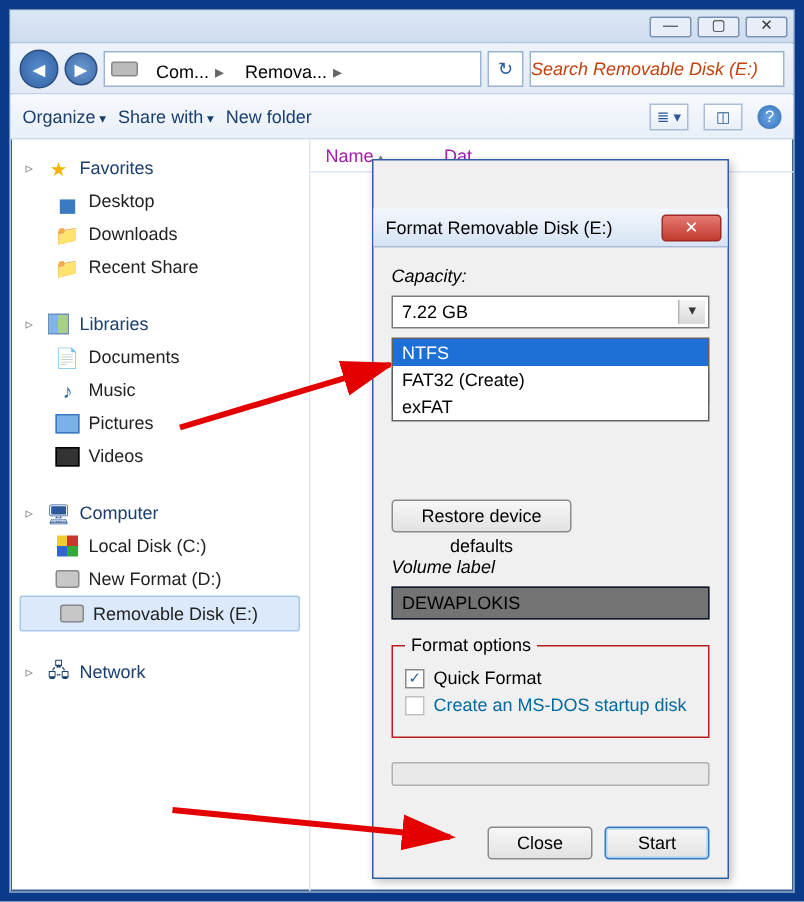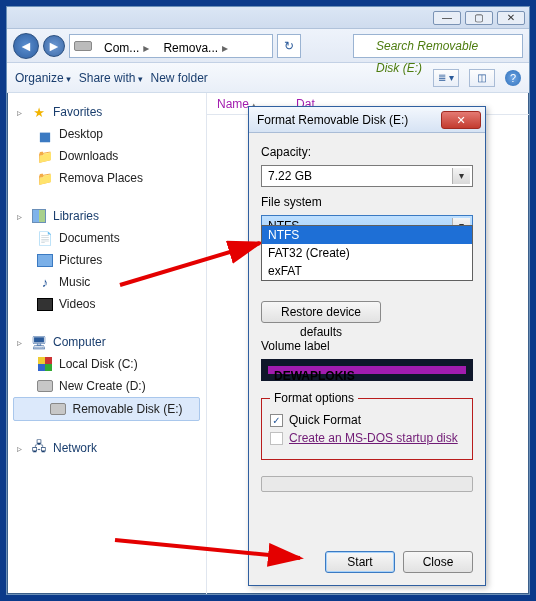--- a/index.html
+++ b/index.html
@@ -32,40 +32,40 @@
   .bc-box {
     flex: 1; height: 24px; border: 1px solid #9ab3d2; background: #fff;
     display: flex; align-items: center; padding: 0 4px; gap: 2px;
   }
   .bc-seg { padding: 0 6px; height: 16px; line-height: 20px; }
   .bc-seg.arrow::after { content: "▸"; margin-left: 4px; color: #666; }
   .drive-icon { width: 18px; height: 10px; background: #bbb; border: 1px solid #888; border-radius: 2px; margin-right: 4px; }
   .refresh-btn { width: 24px; height: 24px; border: 1px solid #9ab3d2; background: #fff; display: flex; align-items: center; justify-content: center; color: #2a5a9a; }
   .search-box {
     width: 170px; height: 24px; border: 1px solid #9ab3d2; background: #fff;
-    padding: 0 22px; color: #4d7c0f; font-style: italic; line-height: 22px; margin-left: 48px;
+    padding: 0 0; color: #c2410c; font-style: italic; line-height: 22px;
   }
   .toolbar {
     height: 30px; background: linear-gradient(#f6f9fd,#e9eff8);
     display: flex; align-items: center; padding: 0 8px; gap: 8px;
     border-bottom: 1px solid #d0dceb;
   }
   .tool-item { color: #1a3e6e; }
   .tool-item.drop::after { content: " ▾"; font-size: 9px; }
   .tool-right { margin-left: auto; display: flex; gap: 10px; align-items: center; }
   .view-icon { width: 26px; height: 18px; border: 1px solid #a9bcd6; background: linear-gradient(#fdfdfd,#e9eff8); display:flex;align-items:center;justify-content:center;font-size:10px;color:#2a5a9a; }
   .help-icon { width: 16px; height: 16px; border-radius: 50%; background: radial-gradient(#6fa7e6,#2f6fb8); color: #fff; text-align: center; line-height: 16px; font-size: 11px; }
 
   .exp-body { display: flex; height: calc(100% - 22px - 34px - 30px); }
   .sidebar { width: 200px; border-right: 1px solid #e0e6ef; padding: 8px 4px; overflow: hidden; }
   .side-group { margin-bottom: 16px; }
   .side-head { display: flex; align-items: center; gap: 6px; padding: 3px 6px; color: #1a3e6e; }
   .side-head::before { content: "▹"; color: #888; font-size: 10px; width: 8px; }
   .side-item { display: flex; align-items: center; gap: 6px; padding: 3px 6px 3px 26px; color: #222; }
-  .side-item.selected { background: #dce9fb; border: 1px solid #a9c7ec; border-radius: 2px; margin: 0 2px; justify-content: center; }
+  .side-item.selected { background: #dce9fb; border: 1px solid #a9c7ec; border-radius: 2px; margin: 0 2px; }
   .ico { width: 16px; height: 16px; display: inline-flex; align-items: center; justify-content: center; font-size: 13px; }
   .ico.star { color: #f2b400; }
   .ico.desktop { color: #3b7ac2; }
   .ico.folder { color: #f2c56b; }
   .ico.library::before{content:"";width:12px;height:12px;background:linear-gradient(90deg,#7fb3ea 50%,#a9d08b 50%);display:block;border:1px solid #6a8fb8;}
   .ico.doc { color:#8aa;}
   .ico.music::before{content:"♪";color:#2a5a9a;}
   .ico.pic::before{content:"";width:14px;height:11px;background:#7bb0e8;border:1px solid #3b7ac2;display:block;}
   .ico.vid::before{content:"";width:14px;height:11px;background:#333;border:1px solid #000;display:block;}
   .ico.comp { color:#2a5a9a; }
@@ -81,61 +81,61 @@
   
   .dialog {
     position: absolute; left: 248px; top: 106px; width: 238px; height: 480px;
     border: 1px solid #2f5fa0; background: #f0f0f0;
     box-shadow: 2px 2px 6px rgba(0,0,0,.25);
     display: flex; flex-direction: column;
   }
   .dlg-title {
     height: 26px; background: linear-gradient(#f3f7fd,#d6e3f4);
     display: flex; align-items: center; padding: 0 4px 0 8px;
-    border-bottom: 1px solid #a9bcd6; color: #000;
+    border-bottom: 1px solid #a9bcd6; color: #000; margin-top: 32px;
   }
   .dlg-title .spacer{flex:1;}
   .dlg-close {
     width: 40px; height: 18px; background: linear-gradient(#e47a73,#c33b2f);
     border: 1px solid #a02a22; border-radius: 3px; color: #fff; text-align: center; line-height: 16px; font-size: 11px;
   }
   .dlg-body { padding: 10px 12px; flex: 1; display: flex; flex-direction: column; gap: 6px; }
-  .lbl { color: #000; margin-top: 2px; }
+  .lbl { color: #000; margin-top: 2px; font-style: italic; }
   .combo {
     height: 22px; border: 1px solid #7a7a7a; background: #fff; display: flex; align-items: center;
     padding: 0 6px; position: relative;
   }
   .combo::after {
     content: "▾"; position: absolute; right: 2px; top: 2px; width: 17px; height: 16px;
     background: linear-gradient(#f4f4f4,#d9d9d9); border-left: 1px solid #b0b0b0;
     text-align: center; line-height: 16px; font-size: 10px; color: #333;
   }
   .combo.fs-open {
     background: linear-gradient(#bfe0ff,#a7d2fb); border: 1px solid #3b7ac2;
   }
   .fs-dropdown {
     position: absolute; left: 12px; top: 118px; width: 212px;
     border: 1px solid #606060; background: #fff; z-index: 5;
   }
   .fs-opt { padding: 2px 6px; }
   .fs-opt.sel { background: #1e6fd6; color: #fff; }
   .txt-input {
-    height: 22px; border: 7px solid #0f172a; background: #a21caf; padding: 0 6px; line-height: 20px; font-weight: bold;
+    height: 22px; border: 1px solid #0f172a; background: #737373; padding: 0 6px; line-height: 20px;
   }
   .btn {
     height: 22px; min-width: 70px; padding: 0 12px; border: 1px solid #8a8a8a;
     background: linear-gradient(#f7f7f7,#e2e2e2); border-radius: 3px; text-align: center; line-height: 20px;
   }
   .btn.primary { border: 1px solid #3b7ac2; box-shadow: 0 0 0 1px #a7d2fb inset; }
   fieldset.fmt-opts { border: 1px solid #b91c1c; padding: 8px 8px 10px; margin-top: 4px; }
   fieldset.fmt-opts legend { padding: 0 4px; }
   .chk-row { display: flex; align-items: center; gap: 6px; margin-bottom: 4px; }
   .chk { width: 13px; height: 13px; border: 1px solid #8a8a8a; background: #fff; display:flex;align-items:center;justify-content:center;font-size:10px;color:#2a5a9a; }
   .chk.disabled { border-color: #c0c0c0; }
-  .chk-row.disabled span { color: #701a75; text-decoration: underline; }
+  .chk-row.disabled span { color: #0369a1; }
   .progress { height: 16px; border: 1px solid #b0b0b0; background: #e9e9e9; border-radius: 2px; margin-top: 10px; }
   .dlg-foot { display: flex; justify-content: flex-end; gap: 8px; padding: 10px 12px 12px; }
 
   
   .arrow-svg { position: absolute; pointer-events: none; }
 
 </style>
 </head>
 <body>
 
@@ -181,59 +181,59 @@
         <div class="side-item">
             <span class="ico desktop">▅</span>
             <span>Desktop</span>
           </div>
         <div class="side-item">
             <span class="ico folder">📁</span>
             <span>Downloads</span>
           </div>
         <div class="side-item">
             <span class="ico folder">📁</span>
-            <span>Remova Places</span>
+            <span>Recent Share</span>
           </div>
       </div>
 
       <div class="side-group">
         <div class="side-head">
             <span class="ico library"></span>
             <span>Libraries</span>
           </div>
         <div class="side-item">
             <span class="ico doc">📄</span>
             <span>Documents</span>
           </div>
         <div class="side-item">
+            <span class="ico music"></span>
+            <span>Music</span>
+          </div>
+        <div class="side-item">
             <span class="ico pic"></span>
             <span>Pictures</span>
-          </div>
-        <div class="side-item">
-            <span class="ico music"></span>
-            <span>Music</span>
           </div>
         <div class="side-item">
             <span class="ico vid"></span>
             <span>Videos</span>
           </div>
       </div>
 
       <div class="side-group">
         <div class="side-head">
             <span class="ico comp">🖥</span>
             <span>Computer</span>
           </div>
         <div class="side-item">
             <span class="ico wininst"></span>
             <span>Local Disk (C:)</span>
           </div>
         <div class="side-item">
             <span class="ico disk"></span>
-            <span>New Create (D:)</span>
+            <span>New Format (D:)</span>
           </div>
         <div class="side-item selected">
             <span class="ico disk"></span>
             <span>Removable Disk (E:)</span>
           </div>
       </div>
 
       <div class="side-group">
         <div class="side-head">
             <span class="ico net"></span>
@@ -290,22 +290,22 @@
       </div>
       <div class="chk-row disabled">
         <span class="chk disabled"></span>
         <span>Create an MS-DOS startup disk</span>
       </div>
     </fieldset>
 
     <div class="progress"></div>
   </div>
   <div class="dlg-foot">
+    <div class="btn">Close</div>
     <div class="btn primary">Start</div>
-    <div class="btn">Close</div>
   </div>
 </div>
 
 <svg class="arrow-svg" style="left:115px; top:235px;" width="160" height="60">
   <defs>
       <marker id="ah1" markerWidth="10" markerHeight="10" refX="8" refY="3" orient="auto">
         <path d="M0,0 L0,6 L9,3 z" fill="#e40000"></path>
       </marker>
     </defs>
   <line x1="5" y1="50" x2="145" y2="8" stroke="#e40000" stroke-width="4" marker-end="url(#ah1)"></line>

